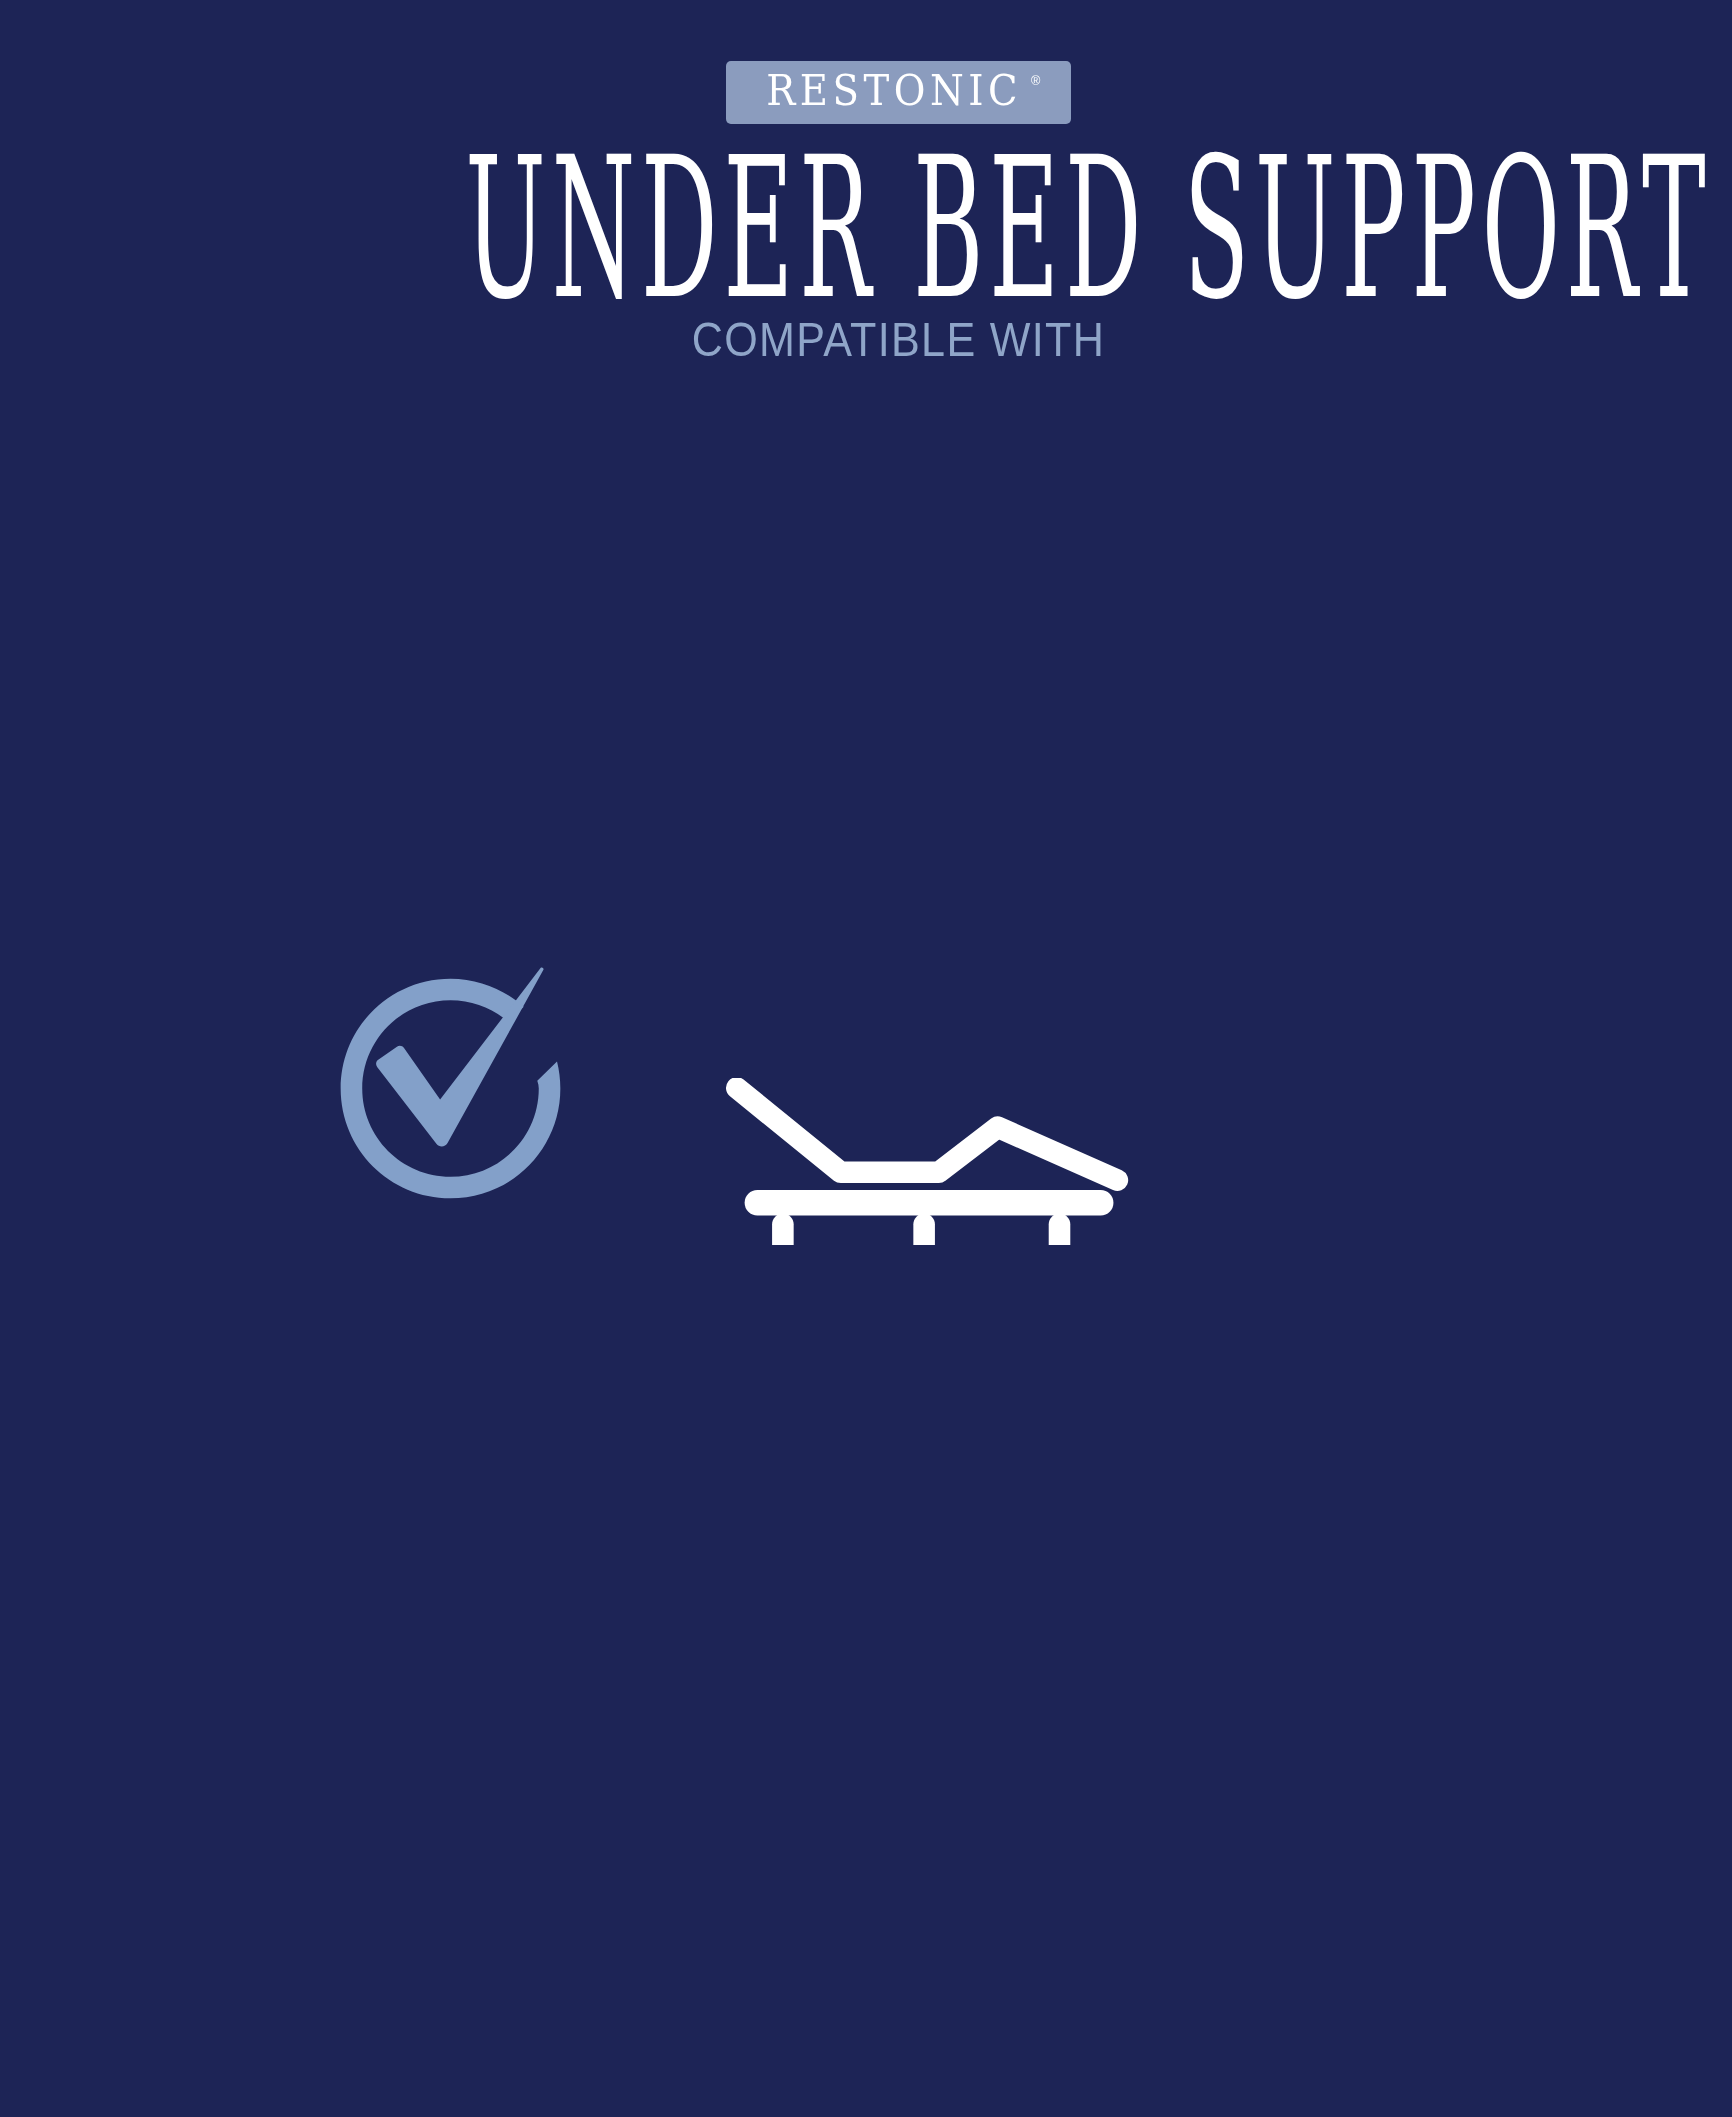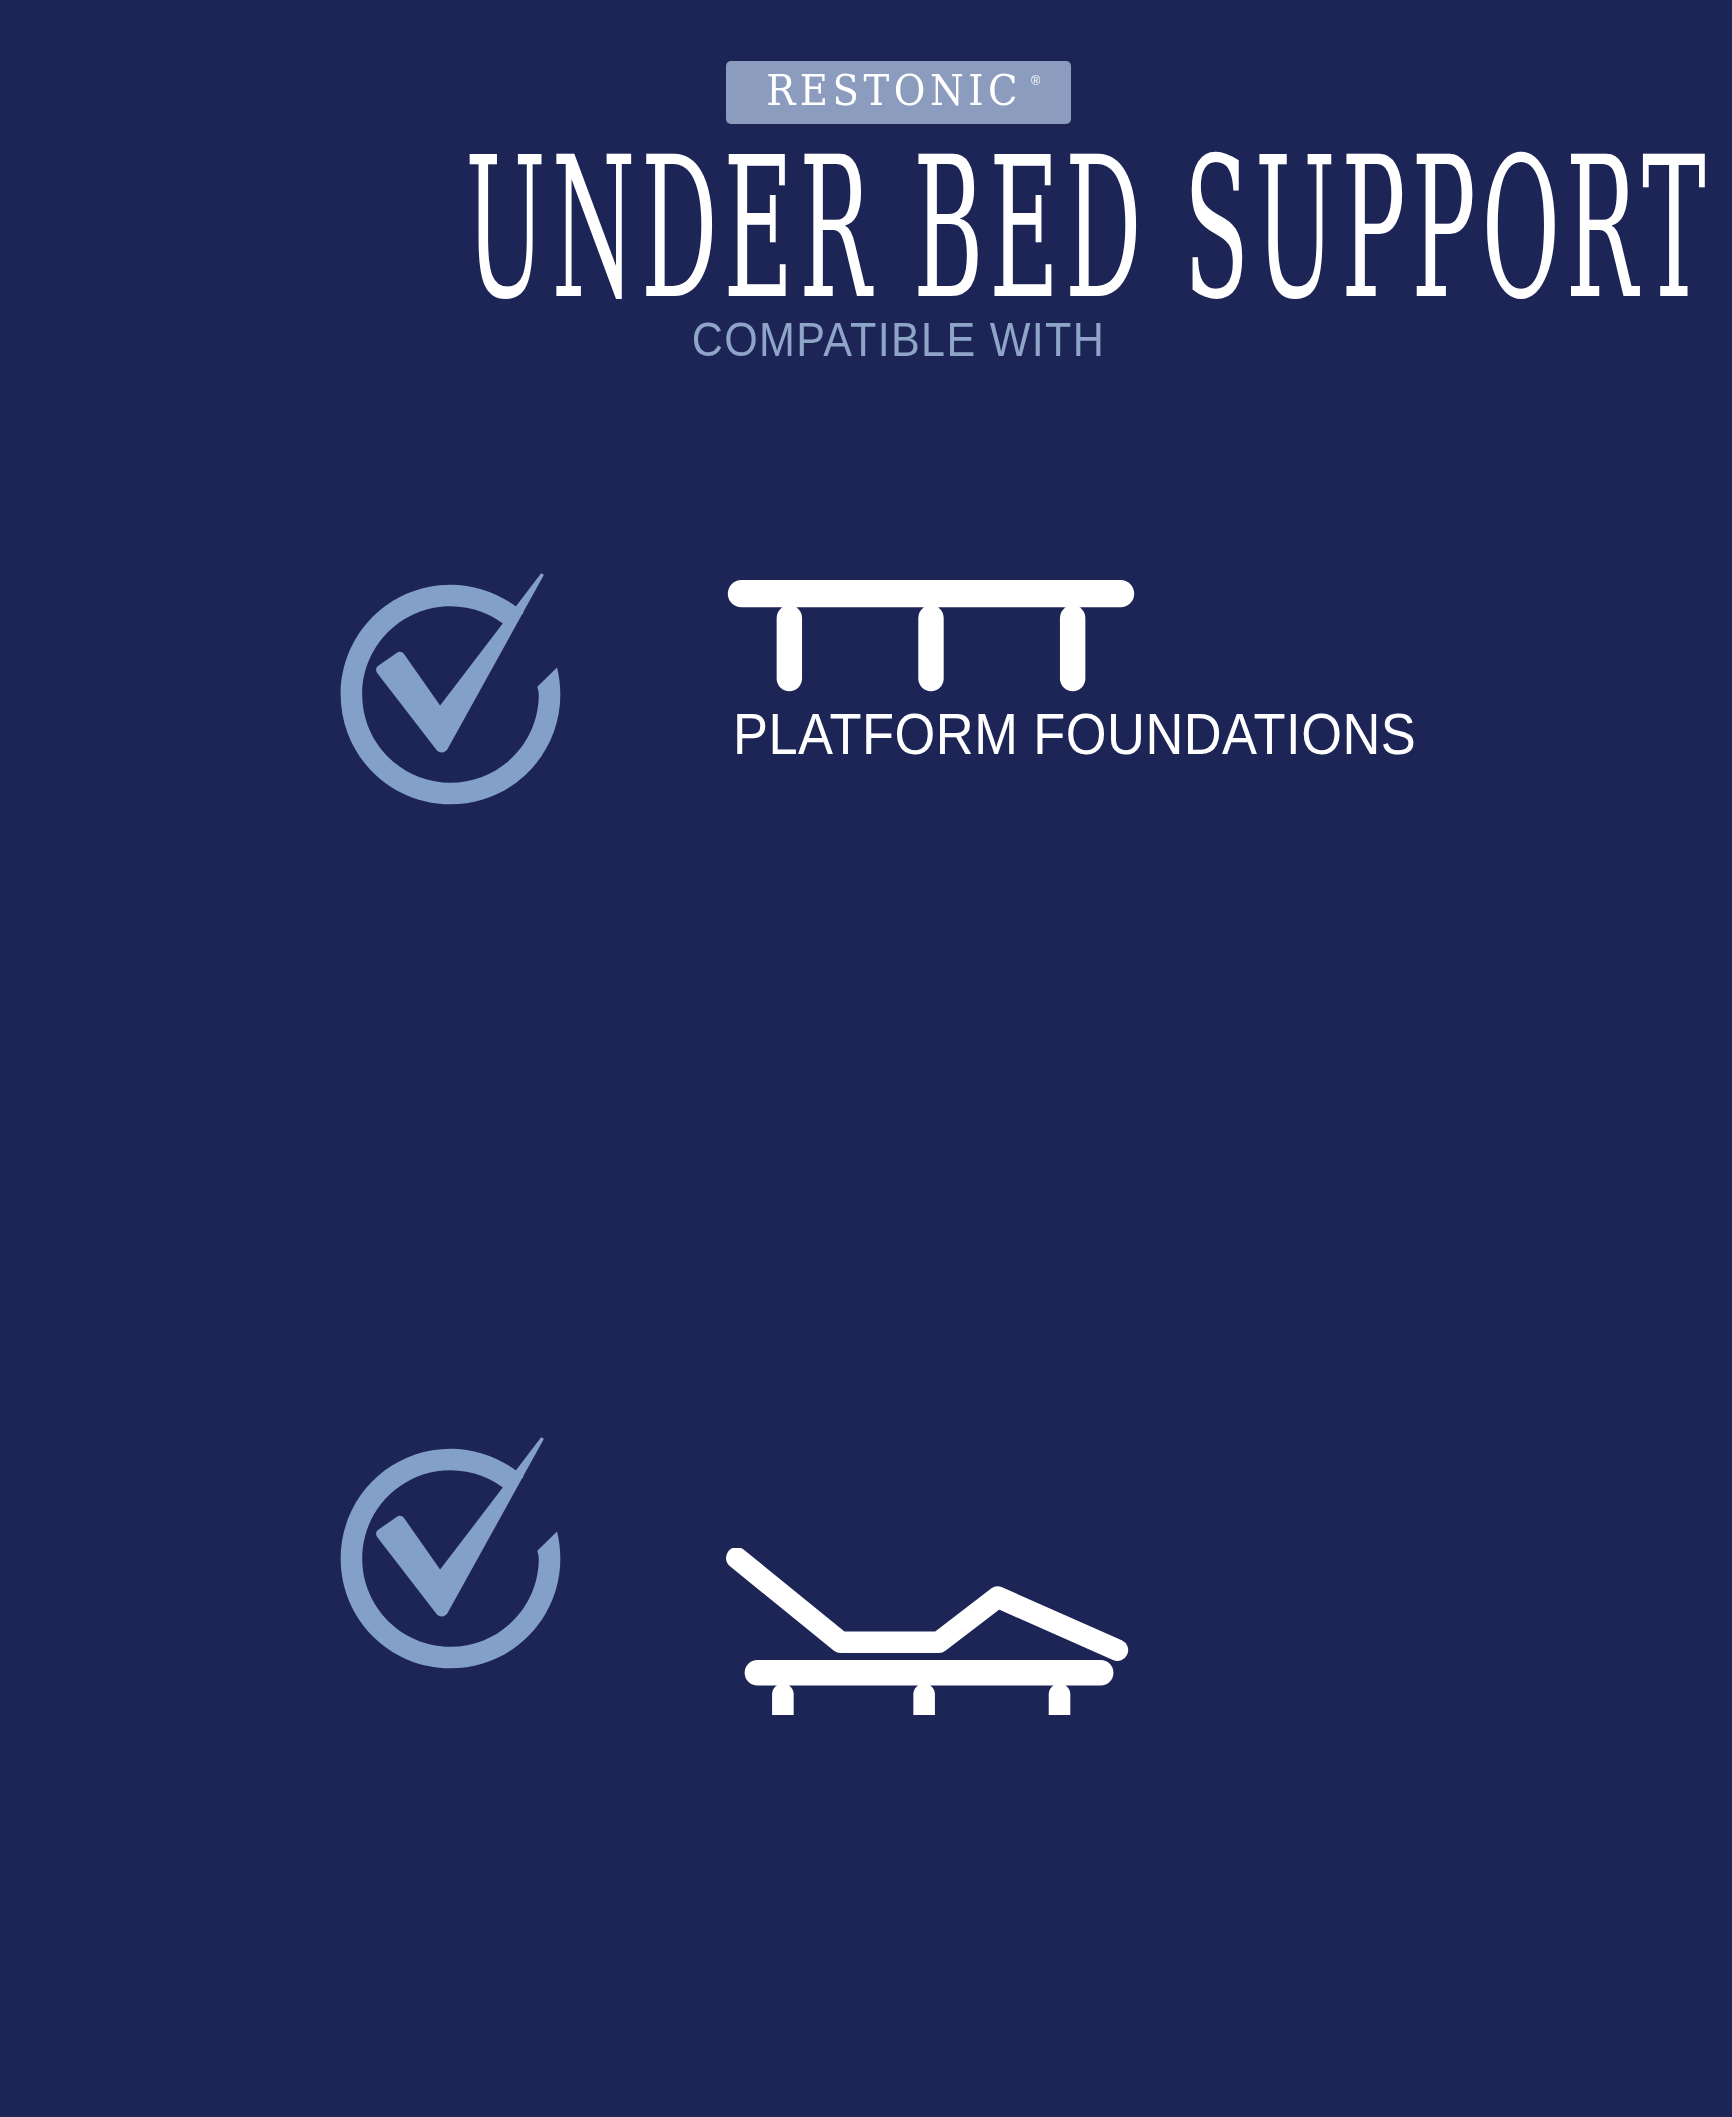--- a/index.html
+++ b/index.html
@@ -117,40 +117,20 @@
   </div>
 
   <div id="page-title">UNDER BED SUPPORT</div>
 
   <div id="page-subtitle">COMPATIBLE WITH</div>
 
 </div>
 
 <div id="features">
 
-  <div class="feature-row" id="row-platform">
-
-    <div class="check-wrap">
-      <svg width="255" height="255" viewBox="0 0 260 260" aria-hidden="true">
-        <path fill="#83a0c9" d="M130 18 C68 18 18 68 18 130 C18 192 68 242 130 242 C192 242 242 192 242 130 C242 120.5 240.8 111.3 238.6 102.5 L218.5 122.0 C219.5 124.6 220 127.3 220 130 C220 179.7 179.7 220 130 220 C80.3 220 40 179.7 40 130 C40 80.3 80.3 40 130 40 C152.5 40 173.1 48.3 188.9 62.0 L204.6 46.6 C184.8 28.9 158.6 18 130 18 Z"></path>
-        <path fill="#83a0c9" d="M222 7 C223.5 5.8 225.6 7.6 224.6 9.3 L127.0 185.6 C124.6 189.9 118.6 190.3 115.6 186.4 L55.2 108.0 C53.4 105.7 53.9 102.4 56.3 100.7 L75.4 87.4 C77.8 85.8 81.0 86.4 82.6 88.7 L119.4 141.3 Z"></path>
-      </svg>
-    </div>
-
-    <div class="product-wrap">
-      <svg width="412" height="127" viewBox="0 0 420 130" aria-hidden="true">
-        <rect x="2" y="2" width="416" height="28" rx="14" fill="#ffffff"></rect>
-        <rect x="52" y="28" width="26" height="88" rx="13" fill="#ffffff"></rect>
-        <rect x="197" y="28" width="26" height="88" rx="13" fill="#ffffff"></rect>
-        <rect x="342" y="28" width="26" height="88" rx="13" fill="#ffffff"></rect>
-      </svg>
-    </div>
-
-    <div class="feature-label">PLATFORM FOUNDATIONS</div>
-  </div>
 
 
   <div class="feature-row" id="row-adjustable">
 
     <div class="check-wrap">
       <svg width="255" height="255" viewBox="0 0 260 260" aria-hidden="true">
         <path fill="#83a0c9" d="M130 18 C68 18 18 68 18 130 C18 192 68 242 130 242 C192 242 242 192 242 130 C242 120.5 240.8 111.3 238.6 102.5 L218.5 122.0 C219.5 124.6 220 127.3 220 130 C220 179.7 179.7 220 130 220 C80.3 220 40 179.7 40 130 C40 80.3 80.3 40 130 40 C152.5 40 173.1 48.3 188.9 62.0 L204.6 46.6 C184.8 28.9 158.6 18 130 18 Z"></path>
         <path fill="#83a0c9" d="M222 7 C223.5 5.8 225.6 7.6 224.6 9.3 L127.0 185.6 C124.6 189.9 118.6 190.3 115.6 186.4 L55.2 108.0 C53.4 105.7 53.9 102.4 56.3 100.7 L75.4 87.4 C77.8 85.8 81.0 86.4 82.6 88.7 L119.4 141.3 Z"></path>
       </svg>
     </div>

